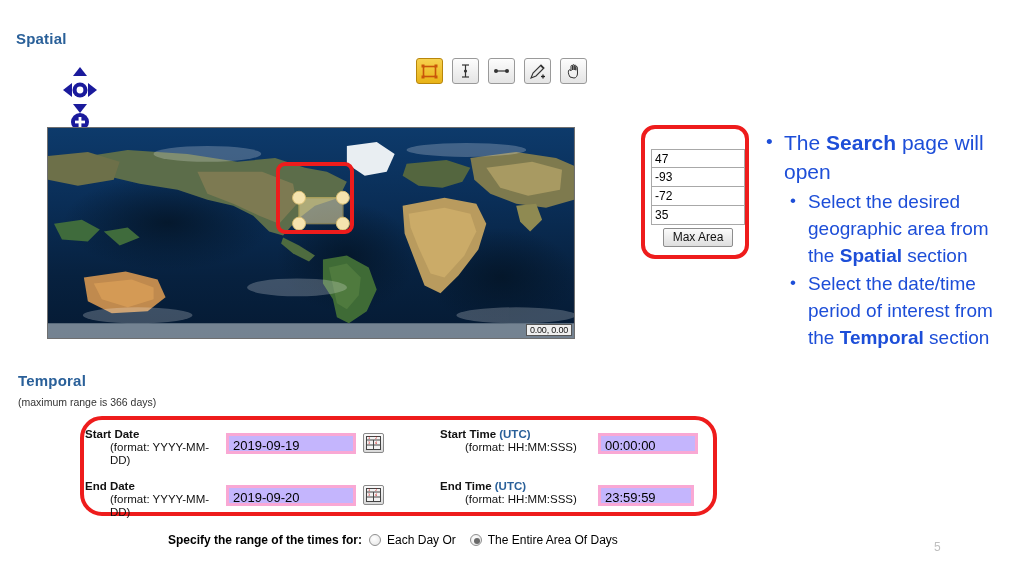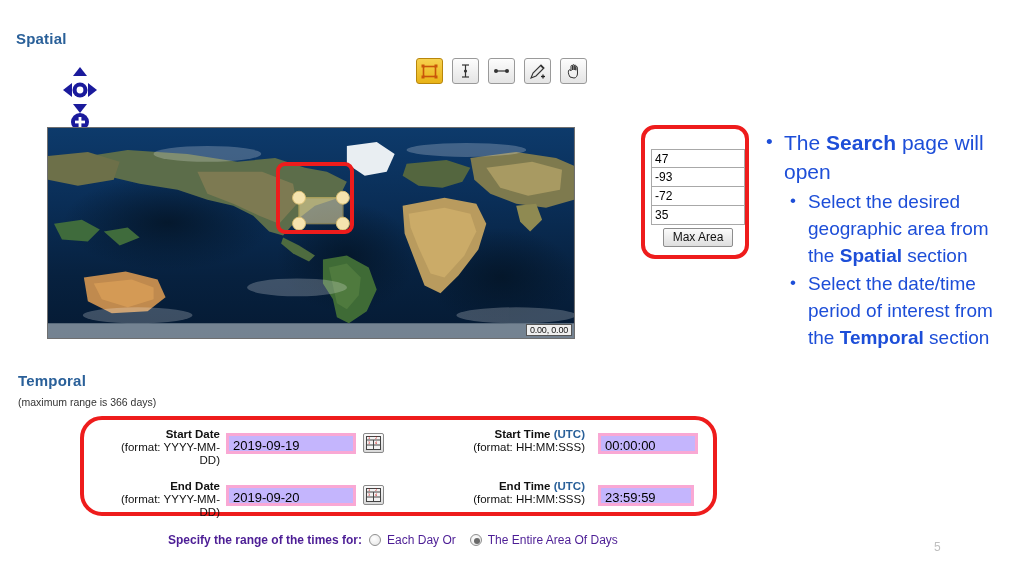--- a/index.html
+++ b/index.html
@@ -171,21 +171,21 @@
   #temporal-annot {
     position: absolute;
     left: 80px; top: 416px;
     width: 637px; height: 100px;
     border: 4px solid #ee1c1c;
     border-radius: 22px;
     background: transparent;
   }
   .fld-label {
     position: absolute;
-    text-align: right;
+    text-align: left;
     font-size: 11.5px;
     color: #111;
     line-height: 13px;
   }
   .fld-label .ttl { font-weight: bold; }
   .fld-label .utc { color: #2a6099; font-weight: bold; }
   .fld-label .fmt { font-weight: normal; margin-left: 25px; }
   .text-input {
     position: absolute;
     border: 3px solid #f9a8d4;
@@ -205,21 +205,21 @@
     display: flex; align-items: center; justify-content: center;
   }
 
   
   #range-row {
     position: absolute;
     left: 168px; top: 533px;
     display: flex;
     align-items: center;
     font-size: 12px;
-    color: #4c1d95;
+    color: #000000;
     text-align: right;
   }
   #range-row .lead { font-weight: bold; margin-right: 7px; }
   .radio {
     width: 12px; height: 12px;
     border-radius: 50%;
     border: 1px solid #8f8f8f;
     background: radial-gradient(circle at 40% 35%, #ffffff, #e3e3e3);
     display: inline-block;
     position: relative;

